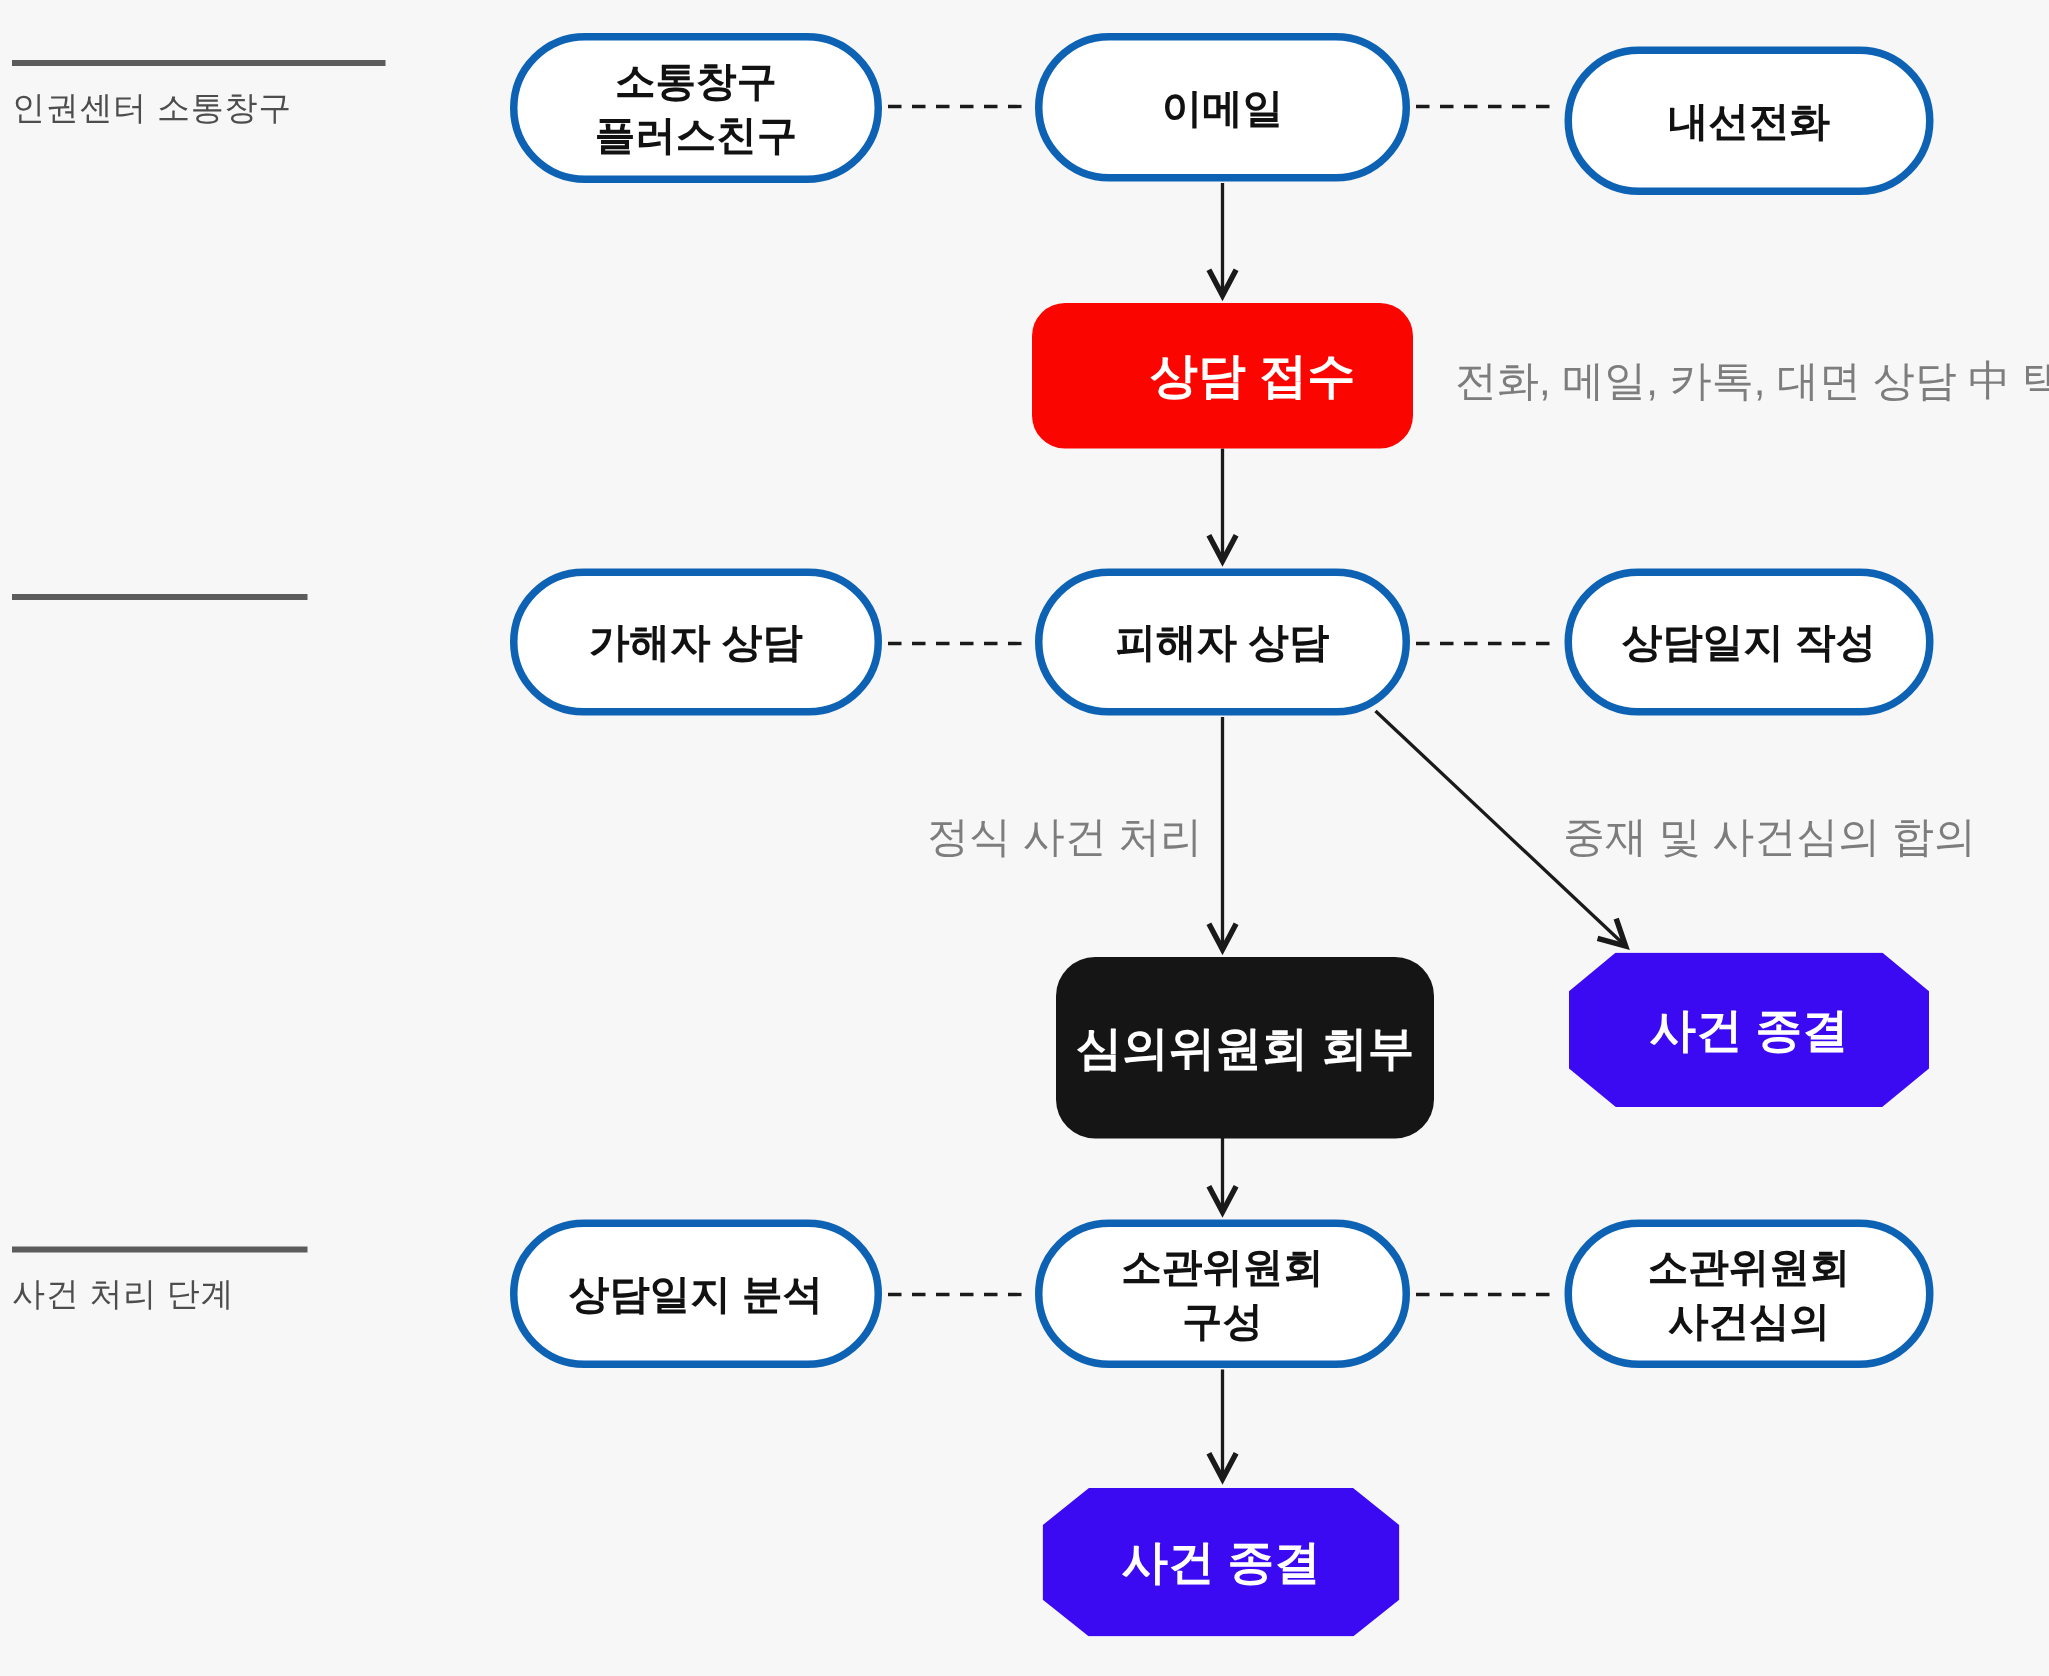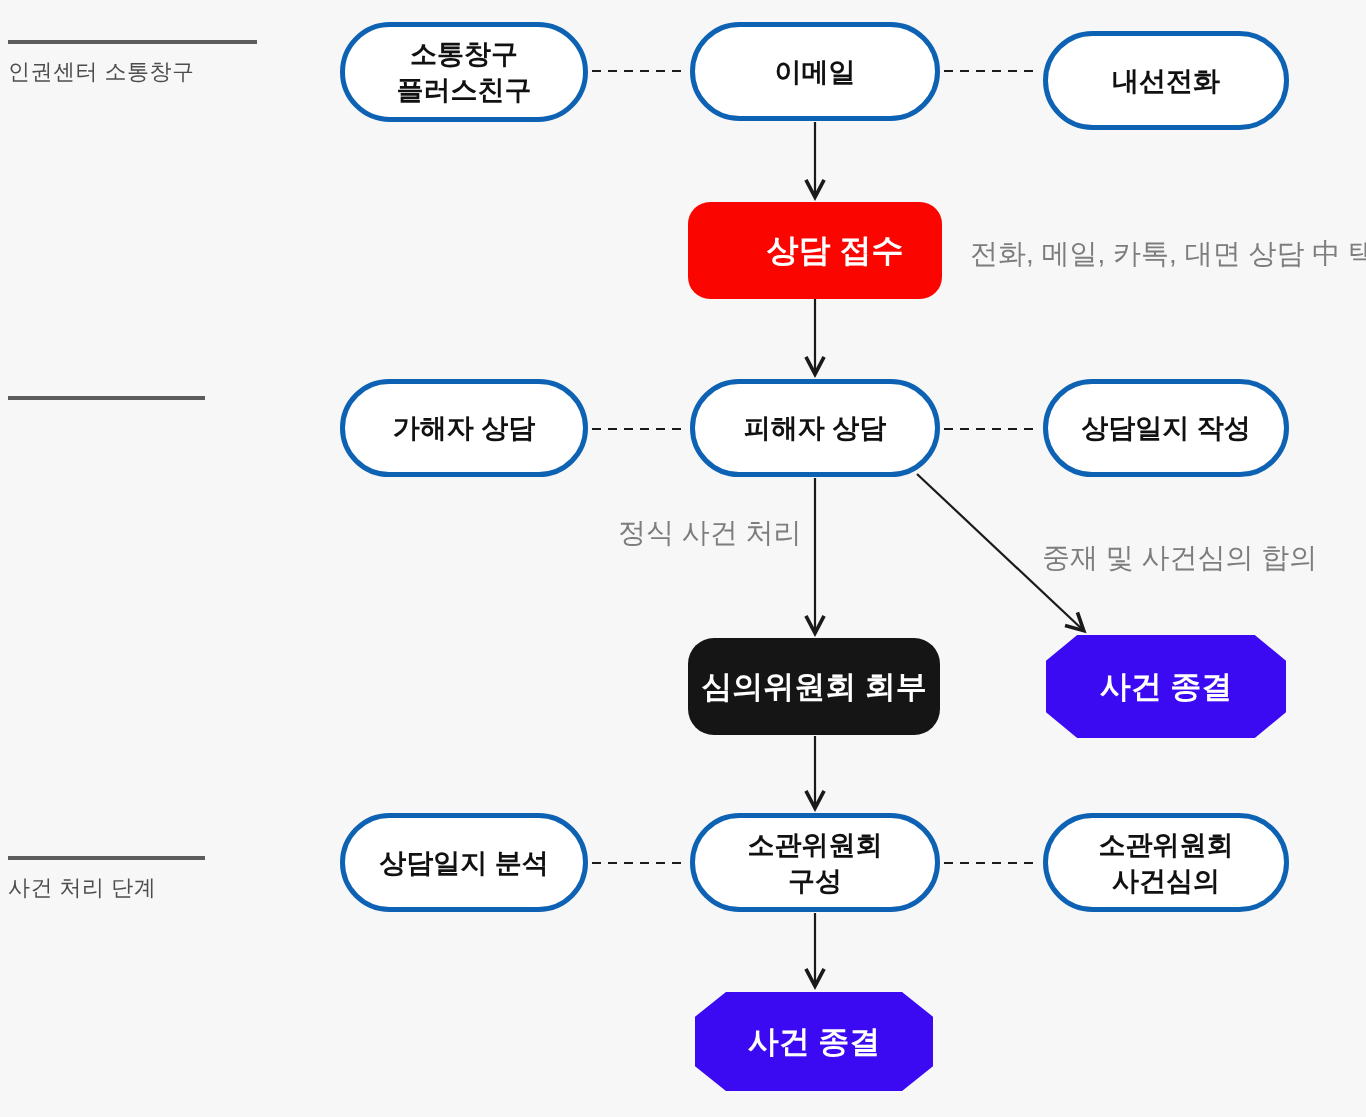--- a/index.html
+++ b/index.html
@@ -76,21 +76,21 @@
     <line x1="815" y1="913" x2="815" y2="985" stroke="#1a1a1a" stroke-width="2.2" marker-end="url(#arrow)"></line>
   </svg>
 
   <div class="section" style="top:40px">
     <div class="section-line" style="width:249px"></div>
     <div class="section-label">인권센터 소통창구</div>
   </div>
   <div class="section" style="top:396px">
     <div class="section-line" style="width:197px"></div>
   </div>
-  <div class="section" style="top:856px">
+  <div class="section" style="top:831px">
     <div class="section-line" style="width:197px"></div>
     <div class="section-label">사건 처리 단계</div>
   </div>
 
   <div class="pill" style="left:340px;top:22px;width:248px;height:100px">
     <span class="pill-label">소통창구
 플러스친구</span>
   </div>
   <div class="pill" style="left:690px;top:22px;width:250px;height:99px">
     <span class="pill-label">이메일</span>
@@ -107,24 +107,24 @@
   <div class="pill" style="left:340px;top:379px;width:248px;height:98px">
     <span class="pill-label">가해자 상담</span>
   </div>
   <div class="pill" style="left:690px;top:379px;width:250px;height:98px">
     <span class="pill-label">피해자 상담</span>
   </div>
   <div class="pill" style="left:1043px;top:379px;width:246px;height:98px">
     <span class="pill-label">상담일지 작성</span>
   </div>
 
-  <div class="edge-label" style="left:618px;top:514px">정식 사건 처리</div>
+  <div class="edge-label" style="left:618px;top:539px">정식 사건 처리</div>
   <div class="edge-label" style="left:1042px;top:539px">중재 및 사건심의 합의</div>
 
-  <div class="box black" style="left:688px;top:638px;width:252px;height:97px">
+  <div class="box black" style="left:704px;top:638px;width:252px;height:121px">
     <span class="box-label">심의위원회 회부</span>
   </div>
   <div class="box octagon" style="left:1046px;top:635px;width:240px;height:103px">
     <span class="box-label">사건 종결</span>
   </div>
 
   <div class="pill" style="left:340px;top:813px;width:248px;height:99px">
     <span class="pill-label">상담일지 분석</span>
   </div>
   <div class="pill" style="left:690px;top:813px;width:250px;height:99px">

